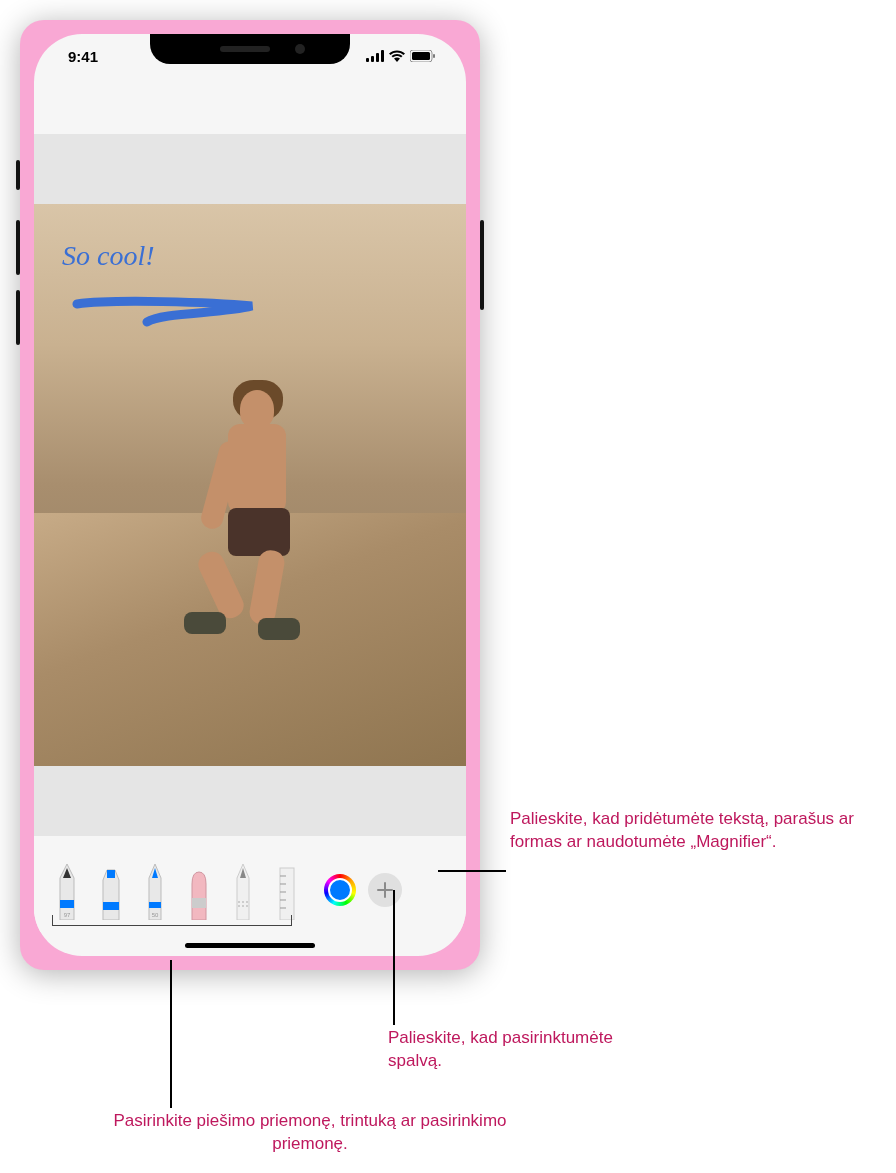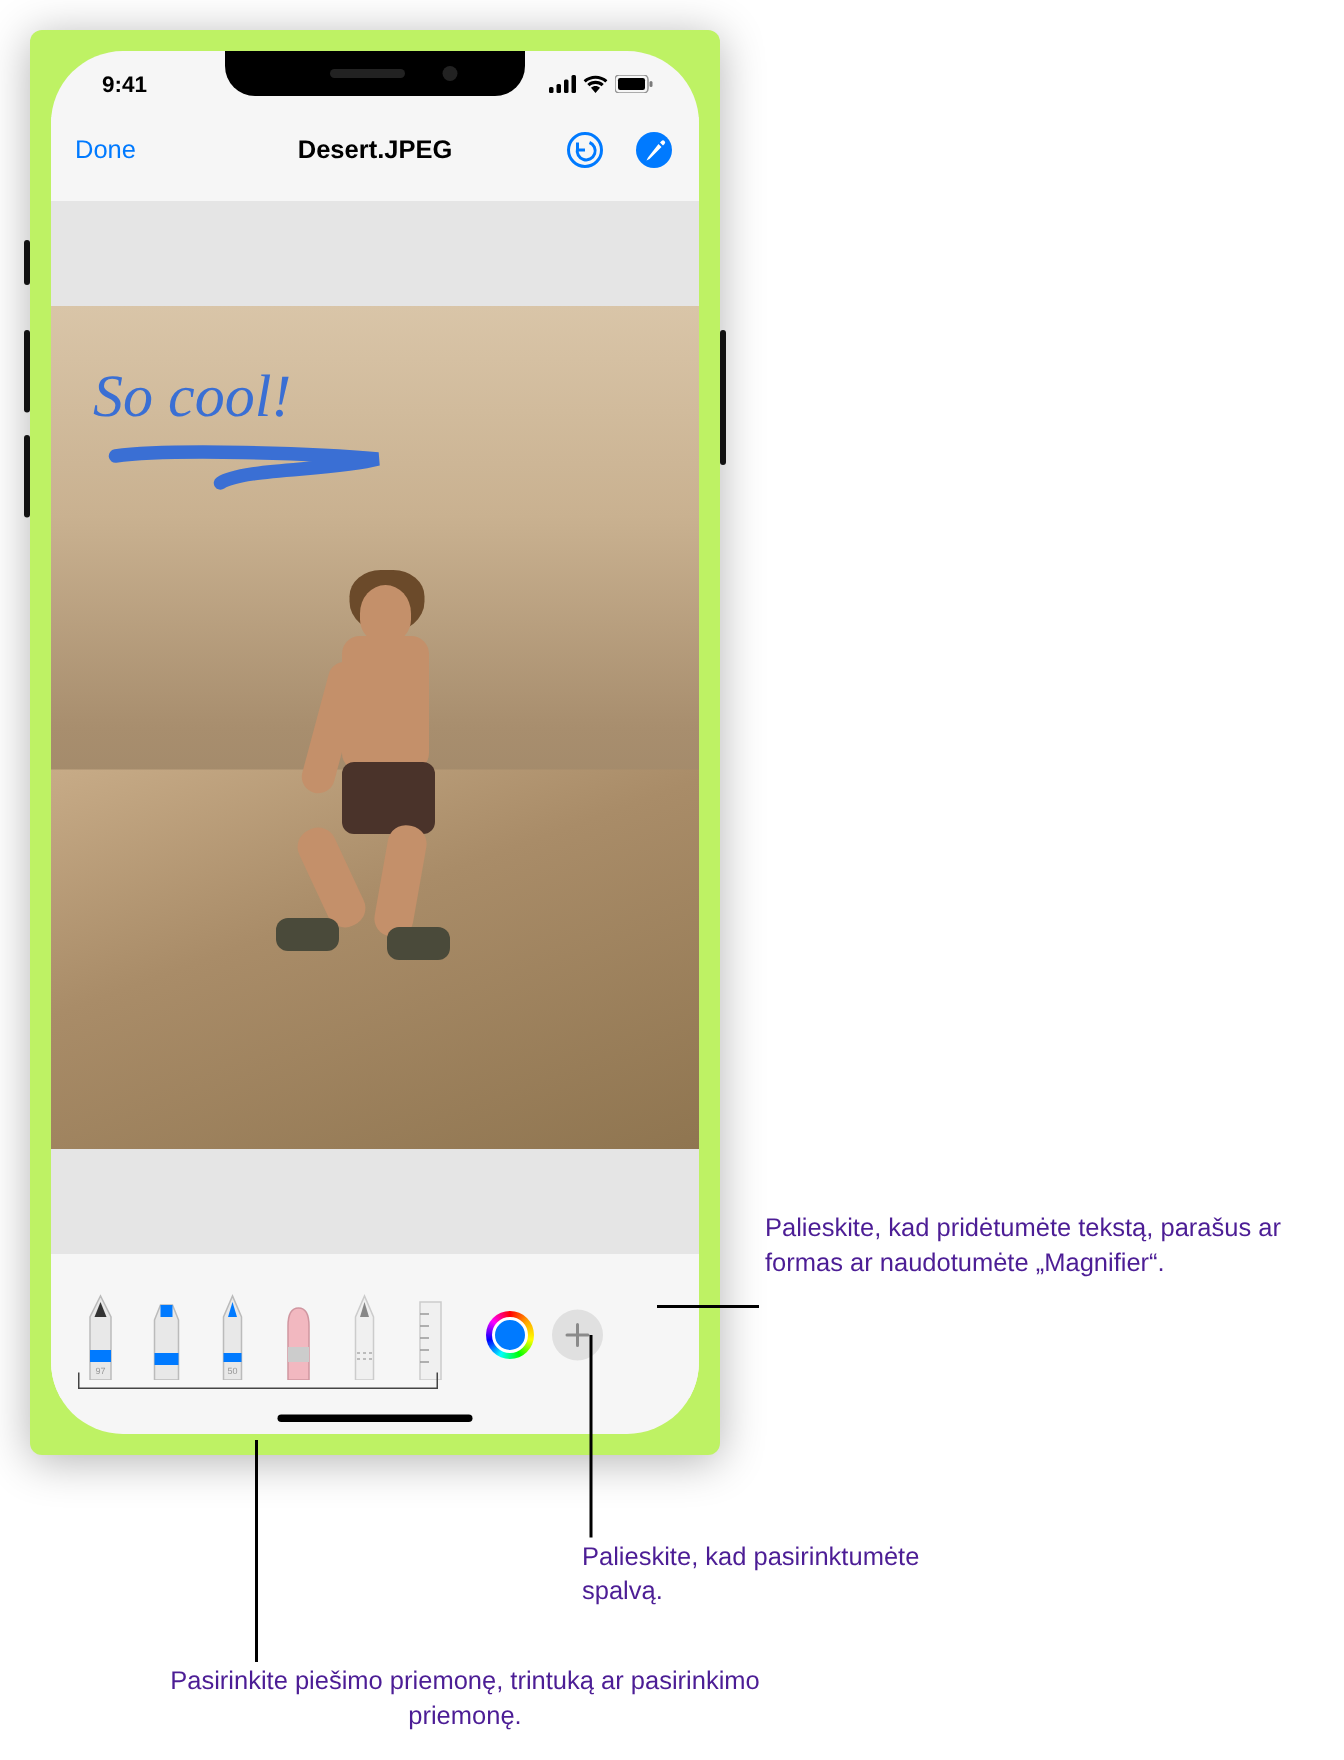--- a/index.html
+++ b/index.html
@@ -14,22 +14,22 @@
 .phone-wrap {
   position: absolute;
   left: 20px;
   top: 20px;
   width: 460px;
   height: 950px;
 }
 .phone-frame {
   width: 460px;
   height: 950px;
-  background: #bef264;
-  border-radius: 8px;
+  background: #f9a8d4;
+  border-radius: 24px;
   padding: 14px;
   box-sizing: border-box;
   position: relative;
   box-shadow: 0 4px 30px rgba(0,0,0,0.3);
 }
 .side-button {
   position: absolute;
   background: #111;
   border-radius: 3px;
 }
@@ -251,21 +251,21 @@
   height: 90px;
   background: #c4906a;
   border-radius: 12px;
   transform: rotate(15deg);
 }
 .markup-text {
   position: absolute;
   top: 36px;
   left: 28px;
   color: #3a6fd4;
-  font-size: 40px;
+  font-size: 28px;
   font-style: italic;
   font-family: Georgia, serif;
   font-weight: 500;
 }
 .markup-line {
   position: absolute;
   top: 90px;
   left: 38px;
 }
 .toolbar {
@@ -347,21 +347,21 @@
   left: 18px;
   width: 238px;
   height: 10px;
   border: 1px solid #444;
   border-top: none;
 }
 .callout {
   position: absolute;
   font-size: 17px;
   line-height: 1.35;
-  color: #4c1d95;
+  color: #be185d;
 }
 .callout-line {
   position: absolute;
   background: #000;
 }
 </style>
 </head>
 <body>
 
 <div class="phone-wrap">
@@ -386,39 +386,20 @@
               <path d="M8 12 L5 8.5 C6.8 7 9.2 7 11 8.5 Z M2.5 6 C5.5 3.2 10.5 3.2 13.5 6 L12 7.5 C9.7 5.5 6.3 5.5 4 7.5 Z M0 3.5 C4.4 -0.5 11.6 -0.5 16 3.5 L14.5 5 C10.9 1.7 5.1 1.7 1.5 5 Z" fill="#000"></path>
             </svg>
           <svg width="26" height="12" viewBox="0 0 26 12">
               <rect x="0" y="0" width="22" height="12" rx="3" fill="none" stroke="#000" stroke-width="1" opacity="0.4"></rect>
               <rect x="2" y="2" width="18" height="8" rx="1.5" fill="#000"></rect>
               <rect x="23" y="4" width="2" height="4" rx="1" fill="#000" opacity="0.5"></rect>
             </svg>
         </div>
       </div>
 
-      <div class="nav-bar">
-        <div class="nav-done">Done</div>
-        <div class="nav-title">Desert.JPEG</div>
-        <div class="nav-right">
-          <div class="icon-btn">
-            <svg width="26" height="26" viewBox="0 0 26 26">
-                <circle cx="13" cy="13" r="11" fill="none" stroke="#007aff" stroke-width="2"></circle>
-                <path d="M16 8 A6 6 0 1 1 8 12" fill="none" stroke="#007aff" stroke-width="2"></path>
-                <path d="M8 8 L8 13 L13 13" fill="none" stroke="#007aff" stroke-width="2"></path>
-              </svg>
-          </div>
-          <div class="icon-btn">
-            <svg width="26" height="26" viewBox="0 0 26 26">
-                <circle cx="13" cy="13" r="12" fill="#007aff"></circle>
-                <path d="M9 18 L8 20 L10 19 L18 11 L16 9 Z M17 8 L19 10 L20 9 A1.4 1.4 0 0 0 18 7 Z" fill="#fff"></path>
-              </svg>
-          </div>
-        </div>
-      </div>
 
       <div class="canvas-area">
         <div class="photo">
           <div class="rock-layer"></div>
           <div class="person">
             <div class="hair"></div>
             <div class="head"></div>
             <div class="arm"></div>
             <div class="torso"></div>
             <div class="shorts"></div>

